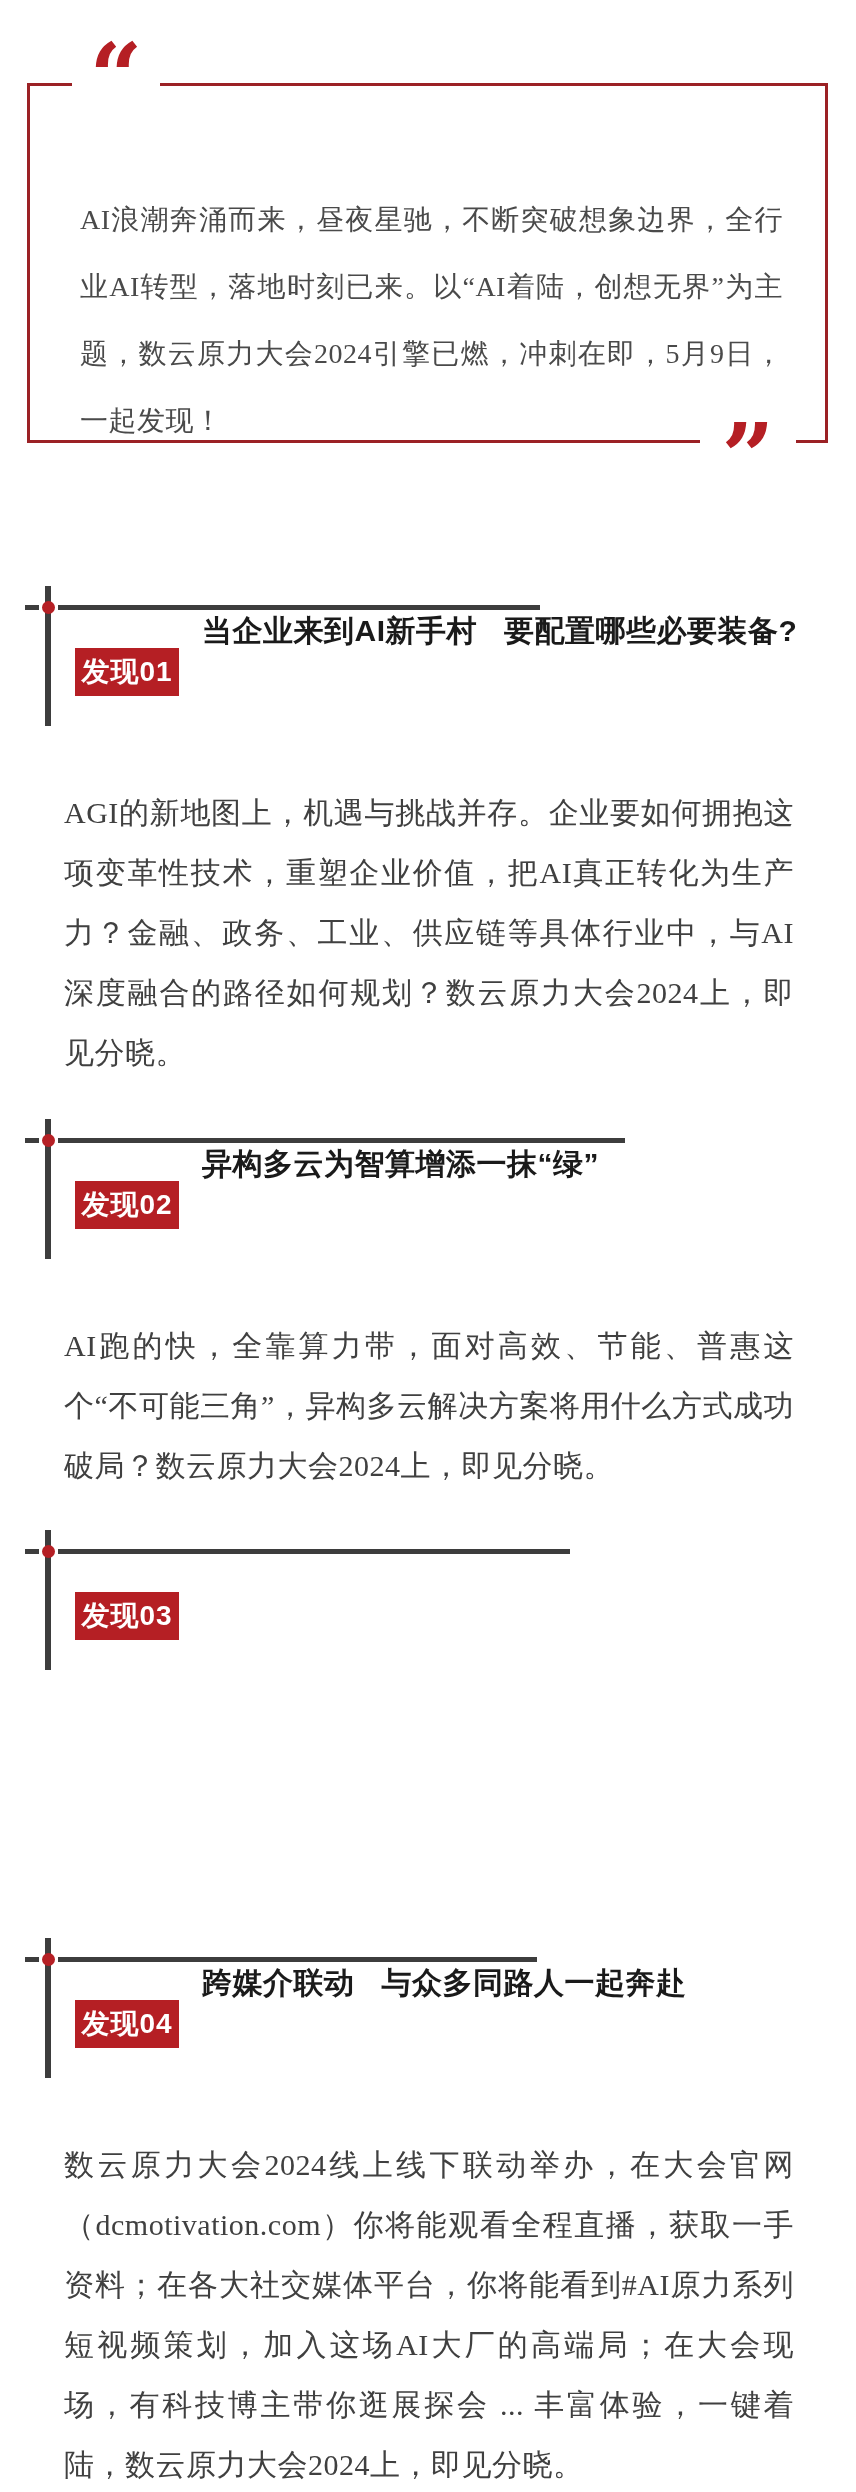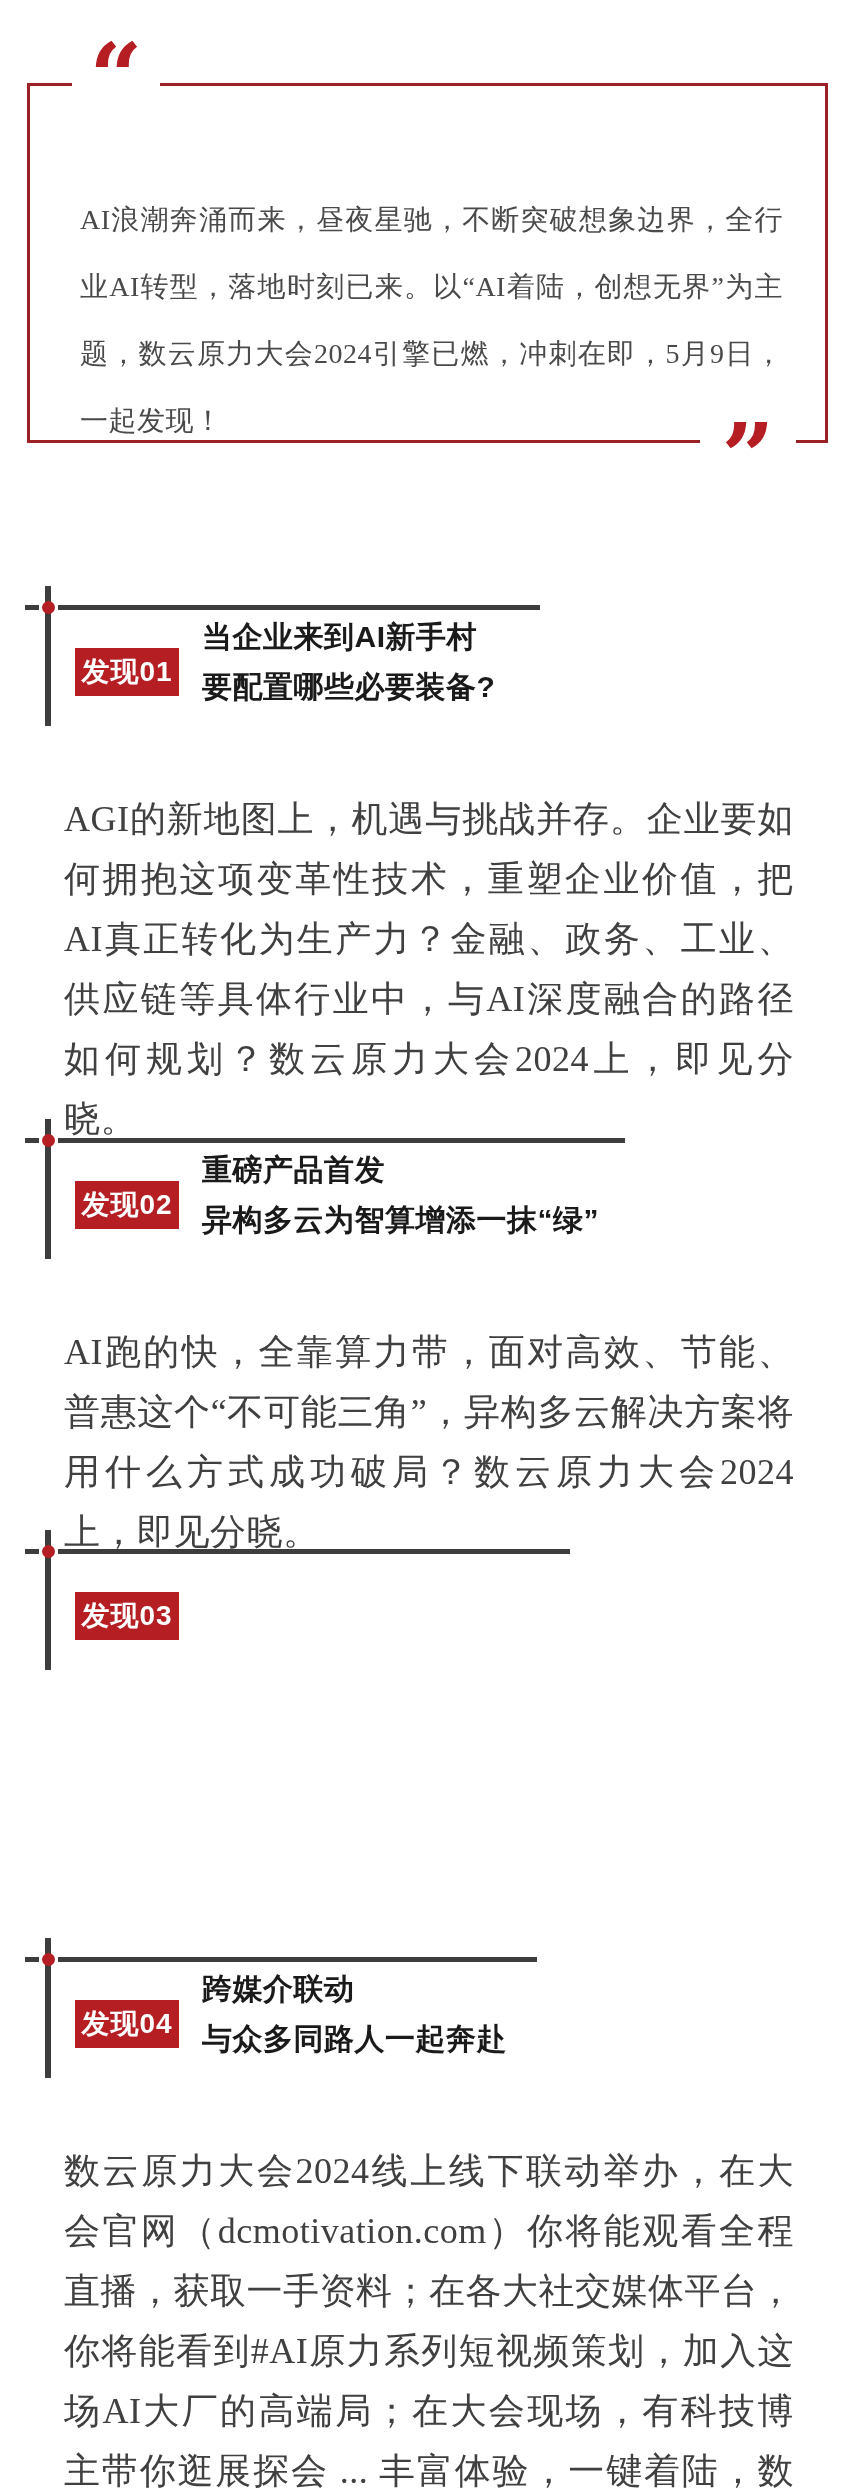--- a/index.html
+++ b/index.html
@@ -74,35 +74,35 @@
     min-width:104px; height:48px;
     background:#b51f24;
     color:#ffffff;
     font-family:"Liberation Sans","DejaVu Sans",sans-serif;
     font-weight:bold; font-size:28px;
     display:flex; align-items:center; justify-content:center;
     box-sizing:border-box; padding:0 6px;
     letter-spacing:1px;
   }
   .titles {
-    position:absolute; left:202px; top:34px;
-    display:flex; flex-direction:column; gap:16px;
+    position:absolute; left:202px; top:28px;
+    display:flex; gap:27px;
   }
   .title-line {
     font-family:"Liberation Sans","DejaVu Sans",sans-serif;
     font-weight:bold;
     font-size:30px; line-height:34px;
     color:#1a1a1a;
     letter-spacing:0.5px;
     white-space:nowrap;
   }
   .body-text {
     position:absolute; left:64px; top:167px;
     width:730px;
-    font-size:36px; line-height:60px;
+    font-size:30px; line-height:60px;
     color:#404040;
     text-align:justify;
     letter-spacing:0.5px;
   }
 </style>
 </head>
 <body>
 
 <div class="page">
 
@@ -125,21 +125,20 @@
     <p class="body-text">AGI的新地图上，机遇与挑战并存。企业要如何拥抱这项变革性技术，重塑企业价值，把AI真正转化为生产力？金融、政务、工业、供应链等具体行业中，与AI深度融合的路径如何规划？数云原力大会2024上，即见分晓。</p>
   </div>
 
   <div class="section sec-1">
     <div class="divider-vline"></div>
     <div class="divider-dash"></div>
     <div class="divider-dot"></div>
     <div class="divider-hline"></div>
     <div class="badge">发现02</div>
     <div class="titles">
-      <div class="title-line">重磅产品首发</div>
       <div class="title-line">异构多云为智算增添一抹“绿”</div>
     </div>
     <p class="body-text">AI跑的快，全靠算力带，面对高效、节能、普惠这个“不可能三角”，异构多云解决方案将用什么方式成功破局？数云原力大会2024上，即见分晓。</p>
   </div>
 
   <div class="section sec-2">
     <div class="divider-vline"></div>
     <div class="divider-dash"></div>
     <div class="divider-dot"></div>
     <div class="divider-hline"></div>

